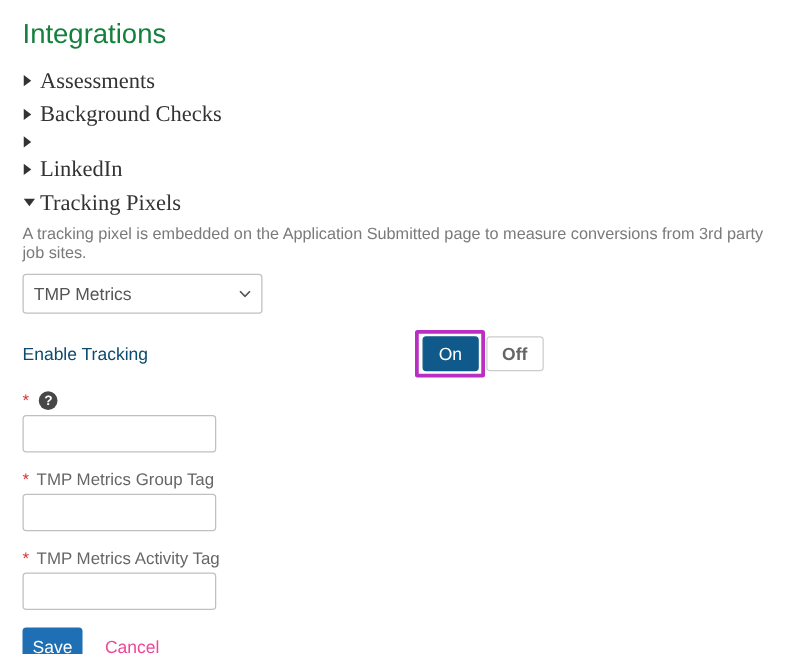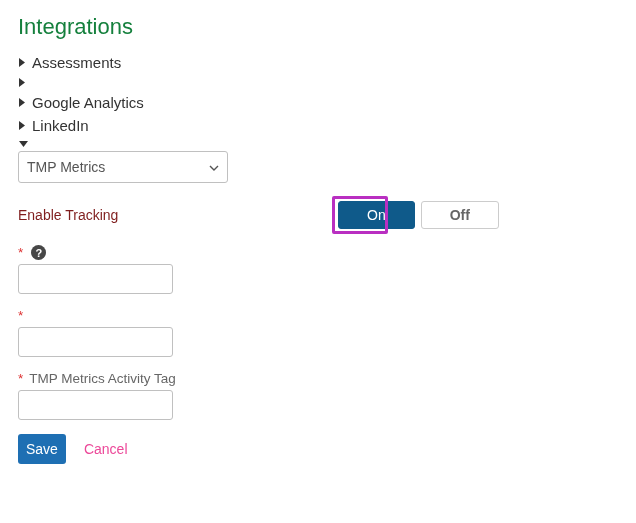--- a/index.html
+++ b/index.html
@@ -22,37 +22,38 @@
     margin: 2px 0;
   }
   .accordion-header {
     display: flex;
     align-items: center;
     cursor: pointer;
     padding: 2px 0;
     color: #333;
   }
   .accordion-header .label {
-    font-size: 15px;
+    font-size: 18px;
+    font-family: Liberation Serif, serif;
   }
   .chevron {
     display: inline-block;
     width: 14px;
     font-size: 13px;
     color: #2c2c2c;
   }
   .chevron svg { display: block; }
   .section-desc {
     color: #7a7a7a;
     font-size: 13px;
     margin: 4px 0 10px 0;
   }
   .select-wrap {
     position: relative;
-    width: 210px;
+    width: 192px;
     margin-bottom: 18px;
   }
   .select-wrap select {
     width: 100%;
     height: 32px;
     padding: 4px 28px 4px 8px;
     border: 1px solid #c0c0c0;
     border-radius: 3px;
     background: #fff;
     font-size: 14px;
@@ -69,41 +70,41 @@
     color: #555;
     font-size: 11px;
   }
   .row {
     display: flex;
     align-items: center;
     margin-bottom: 16px;
   }
   .row-label {
     width: 320px;
-    color: #7f1d1d;
+    color: #0c4a6e;
     font-size: 14px;
   }
   .toggle-wrap {
     position: relative;
     display: inline-flex;
   }
   .toggle-highlight {
     position: absolute;
     top: -5px;
     left: -6px;
     width: 56px;
     height: 38px;
     border: 3px solid #b92fc1;
     border-radius: 2px;
     pointer-events: none;
   }
   .toggle-btn {
     height: 28px;
     min-width: 44px;
-    padding: 0 28px;
+    padding: 0 12px;
     font-size: 14px;
     border: 1px solid #ccc;
     background: #fff;
     color: #666;
     cursor: pointer;
     border-radius: 3px;
   }
   .toggle-btn + .toggle-btn { margin-left: 6px; font-weight: bold; }
   .toggle-btn.active {
     background: #0f5a8a;
@@ -186,31 +187,31 @@
   </div>
 </div>
 
 <div class="accordion-item">
   <div class="accordion-header">
     <span class="chevron">
       <svg width="9" height="11" viewBox="0 0 9 11">
           <path d="M1 1 L7 5.5 L1 10 Z" fill="#333"></path>
         </svg>
     </span>
-  </div>
-</div>
-
-<div class="accordion-item">
-  <div class="accordion-header">
-    <span class="chevron">
-      <svg width="9" height="11" viewBox="0 0 9 11">
-          <path d="M1 1 L7 5.5 L1 10 Z" fill="#333"></path>
-        </svg>
-    </span>
-    <span class="label">Google Analytics</span>
+    <span class="label">Background Checks</span>
+  </div>
+</div>
+
+<div class="accordion-item">
+  <div class="accordion-header">
+    <span class="chevron">
+      <svg width="9" height="11" viewBox="0 0 9 11">
+          <path d="M1 1 L7 5.5 L1 10 Z" fill="#333"></path>
+        </svg>
+    </span>
   </div>
 </div>
 
 <div class="accordion-item">
   <div class="accordion-header">
     <span class="chevron">
       <svg width="9" height="11" viewBox="0 0 9 11">
           <path d="M1 1 L7 5.5 L1 10 Z" fill="#333"></path>
         </svg>
     </span>
@@ -218,22 +219,24 @@
   </div>
 </div>
 
 <div class="accordion-item">
   <div class="accordion-header">
     <span class="chevron">
       <svg width="11" height="9" viewBox="0 0 11 9">
           <path d="M1 1 L5.5 7 L10 1 Z" fill="#333"></path>
         </svg>
     </span>
-  </div>
-
+    <span class="label">Tracking Pixels</span>
+  </div>
+
+  <div class="section-desc">A tracking pixel is embedded on the Application Submitted page to measure conversions from 3rd party job sites.</div>
 
   <div class="select-wrap">
     <select>
       <option>TMP Metrics</option>
     </select>
     <span class="select-caret">
       <svg width="10" height="6" viewBox="0 0 10 6">
           <path d="M1 1 L5 5 L9 1" fill="none" stroke="#555" stroke-width="1.4"></path>
         </svg>
     </span>
@@ -252,20 +255,21 @@
     <div class="field-label">
       <span class="req">*</span>
       <span class="help-icon">?</span>
     </div>
     <input class="text-input" type="text" value="" style="">
   </div>
 
   <div class="field">
     <div class="field-label">
       <span class="req">*</span>
+      <span>TMP Metrics Group Tag</span>
     </div>
     <input class="text-input" type="text" value="" style="">
   </div>
 
   <div class="field">
     <div class="field-label">
       <span class="req">*</span>
       <span>TMP Metrics Activity Tag</span>
     </div>
     <input class="text-input" type="text" value="" style="">

